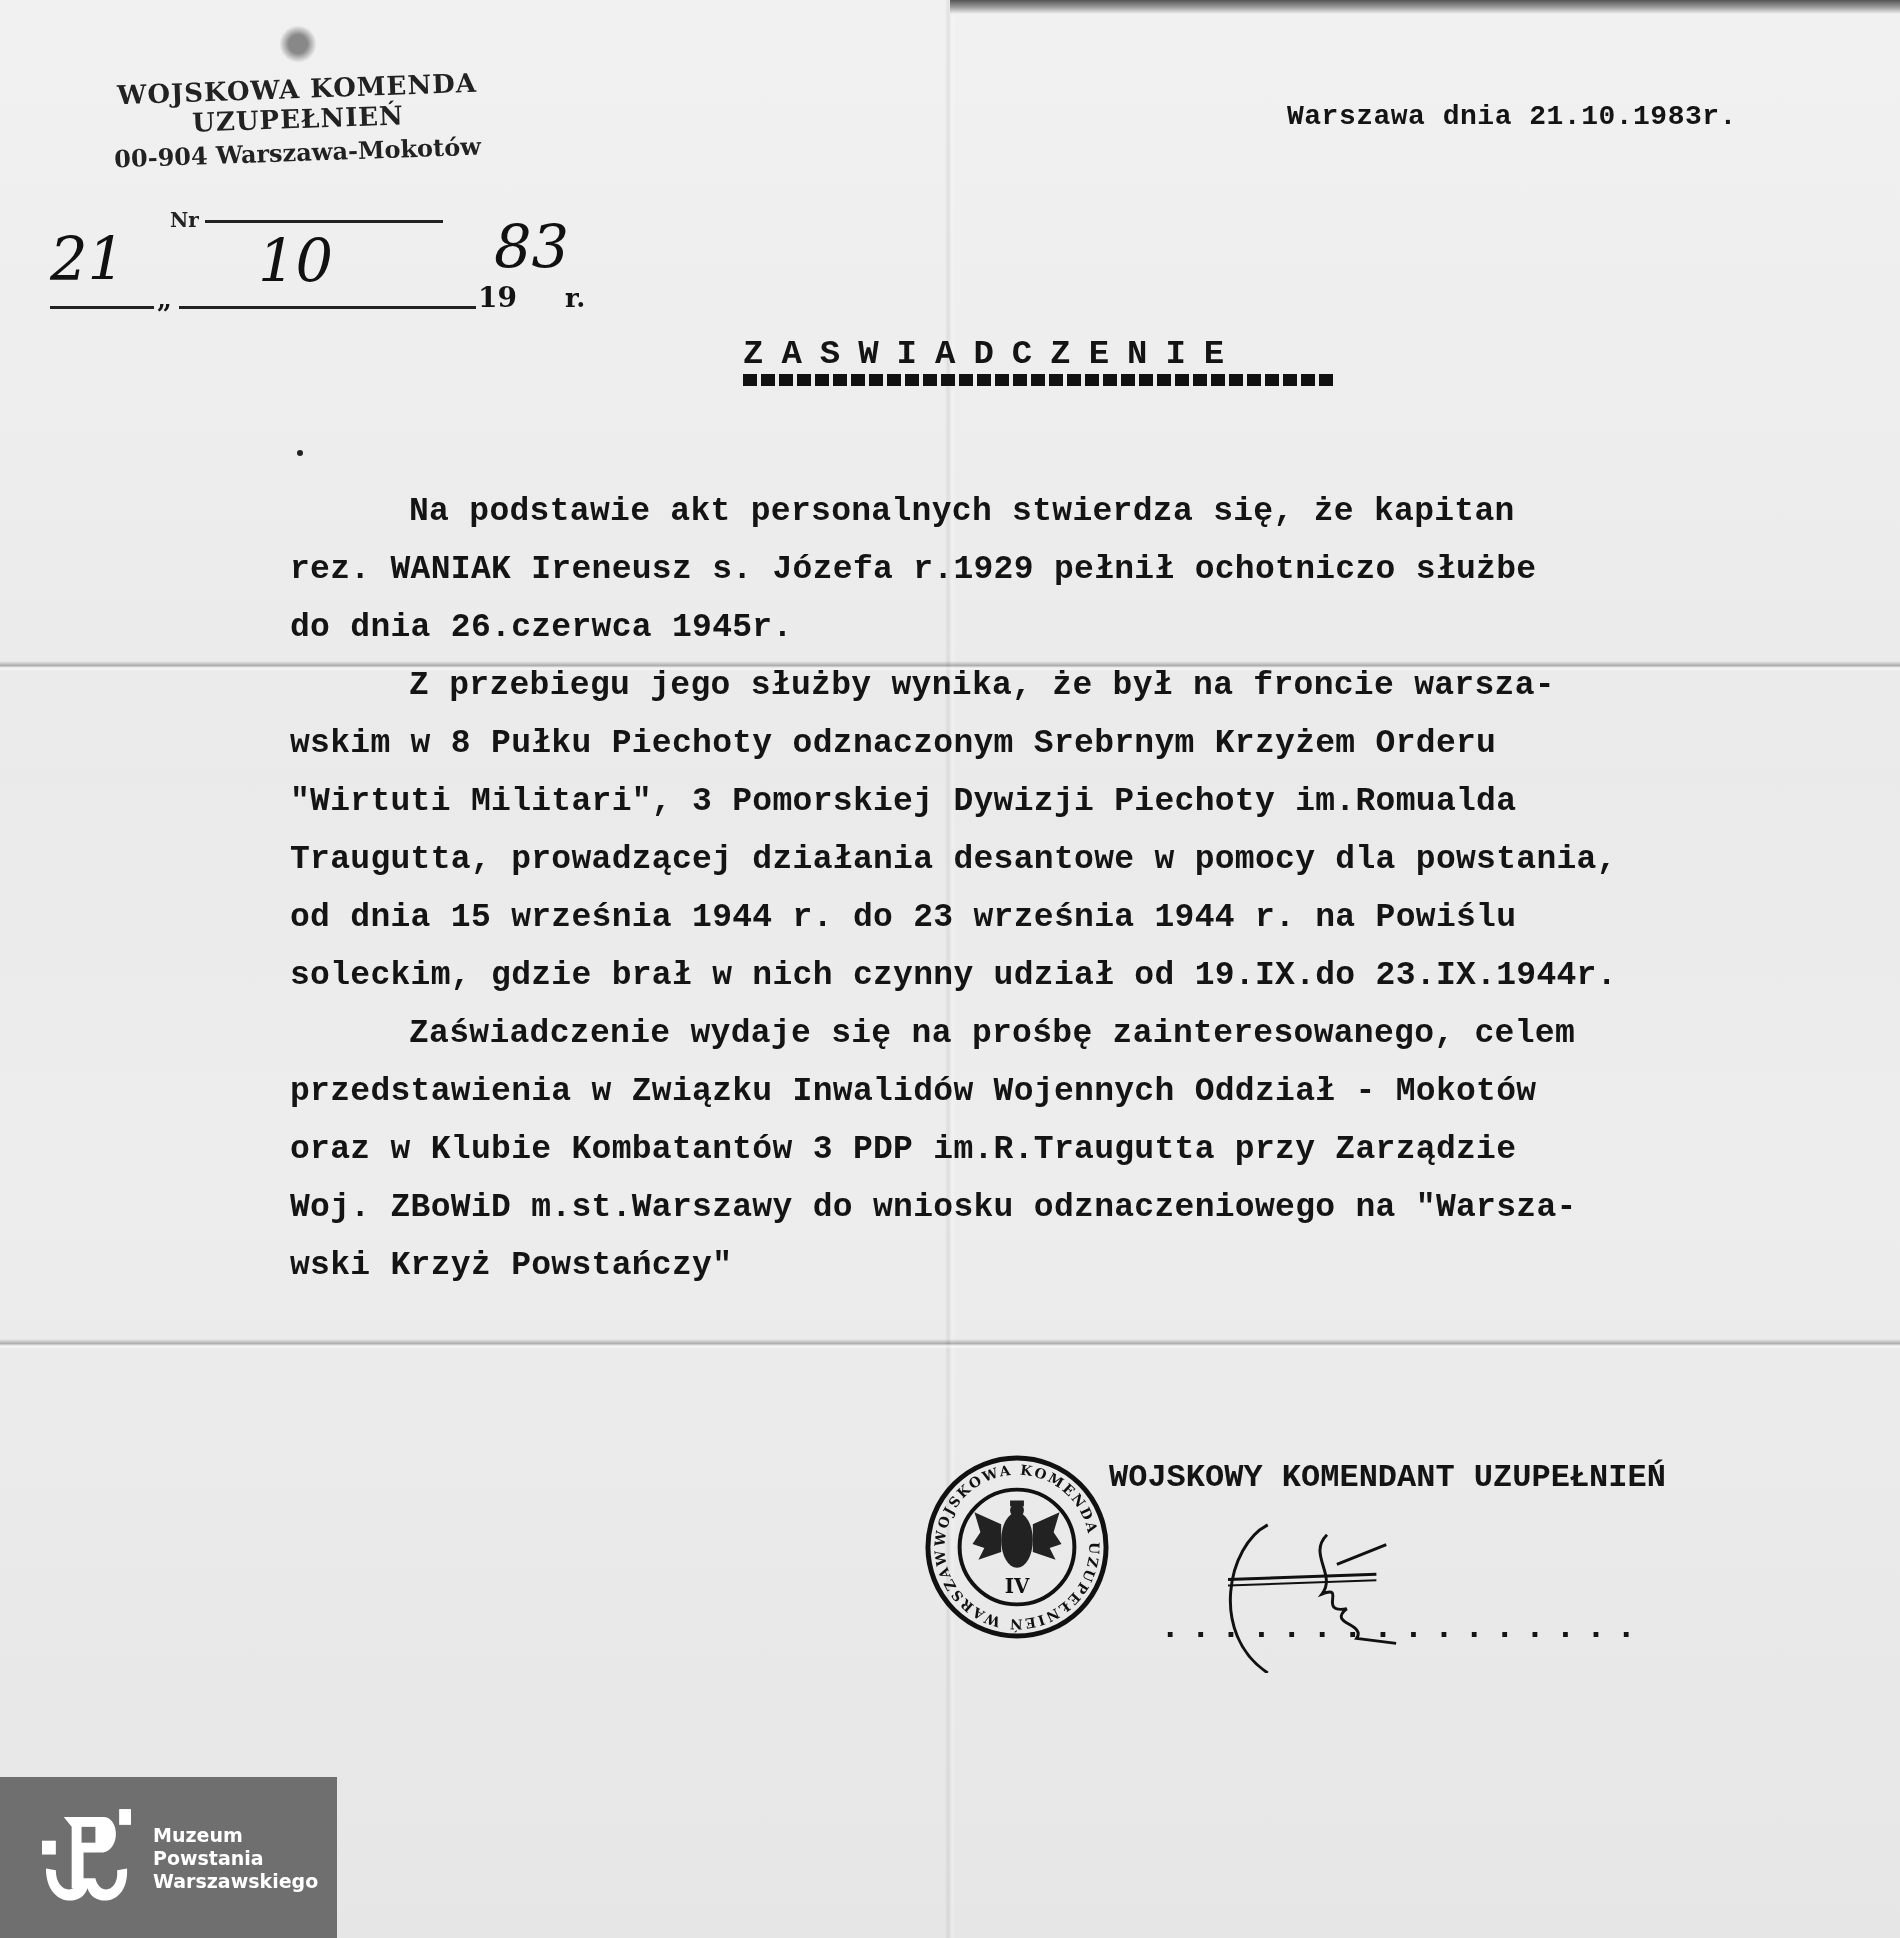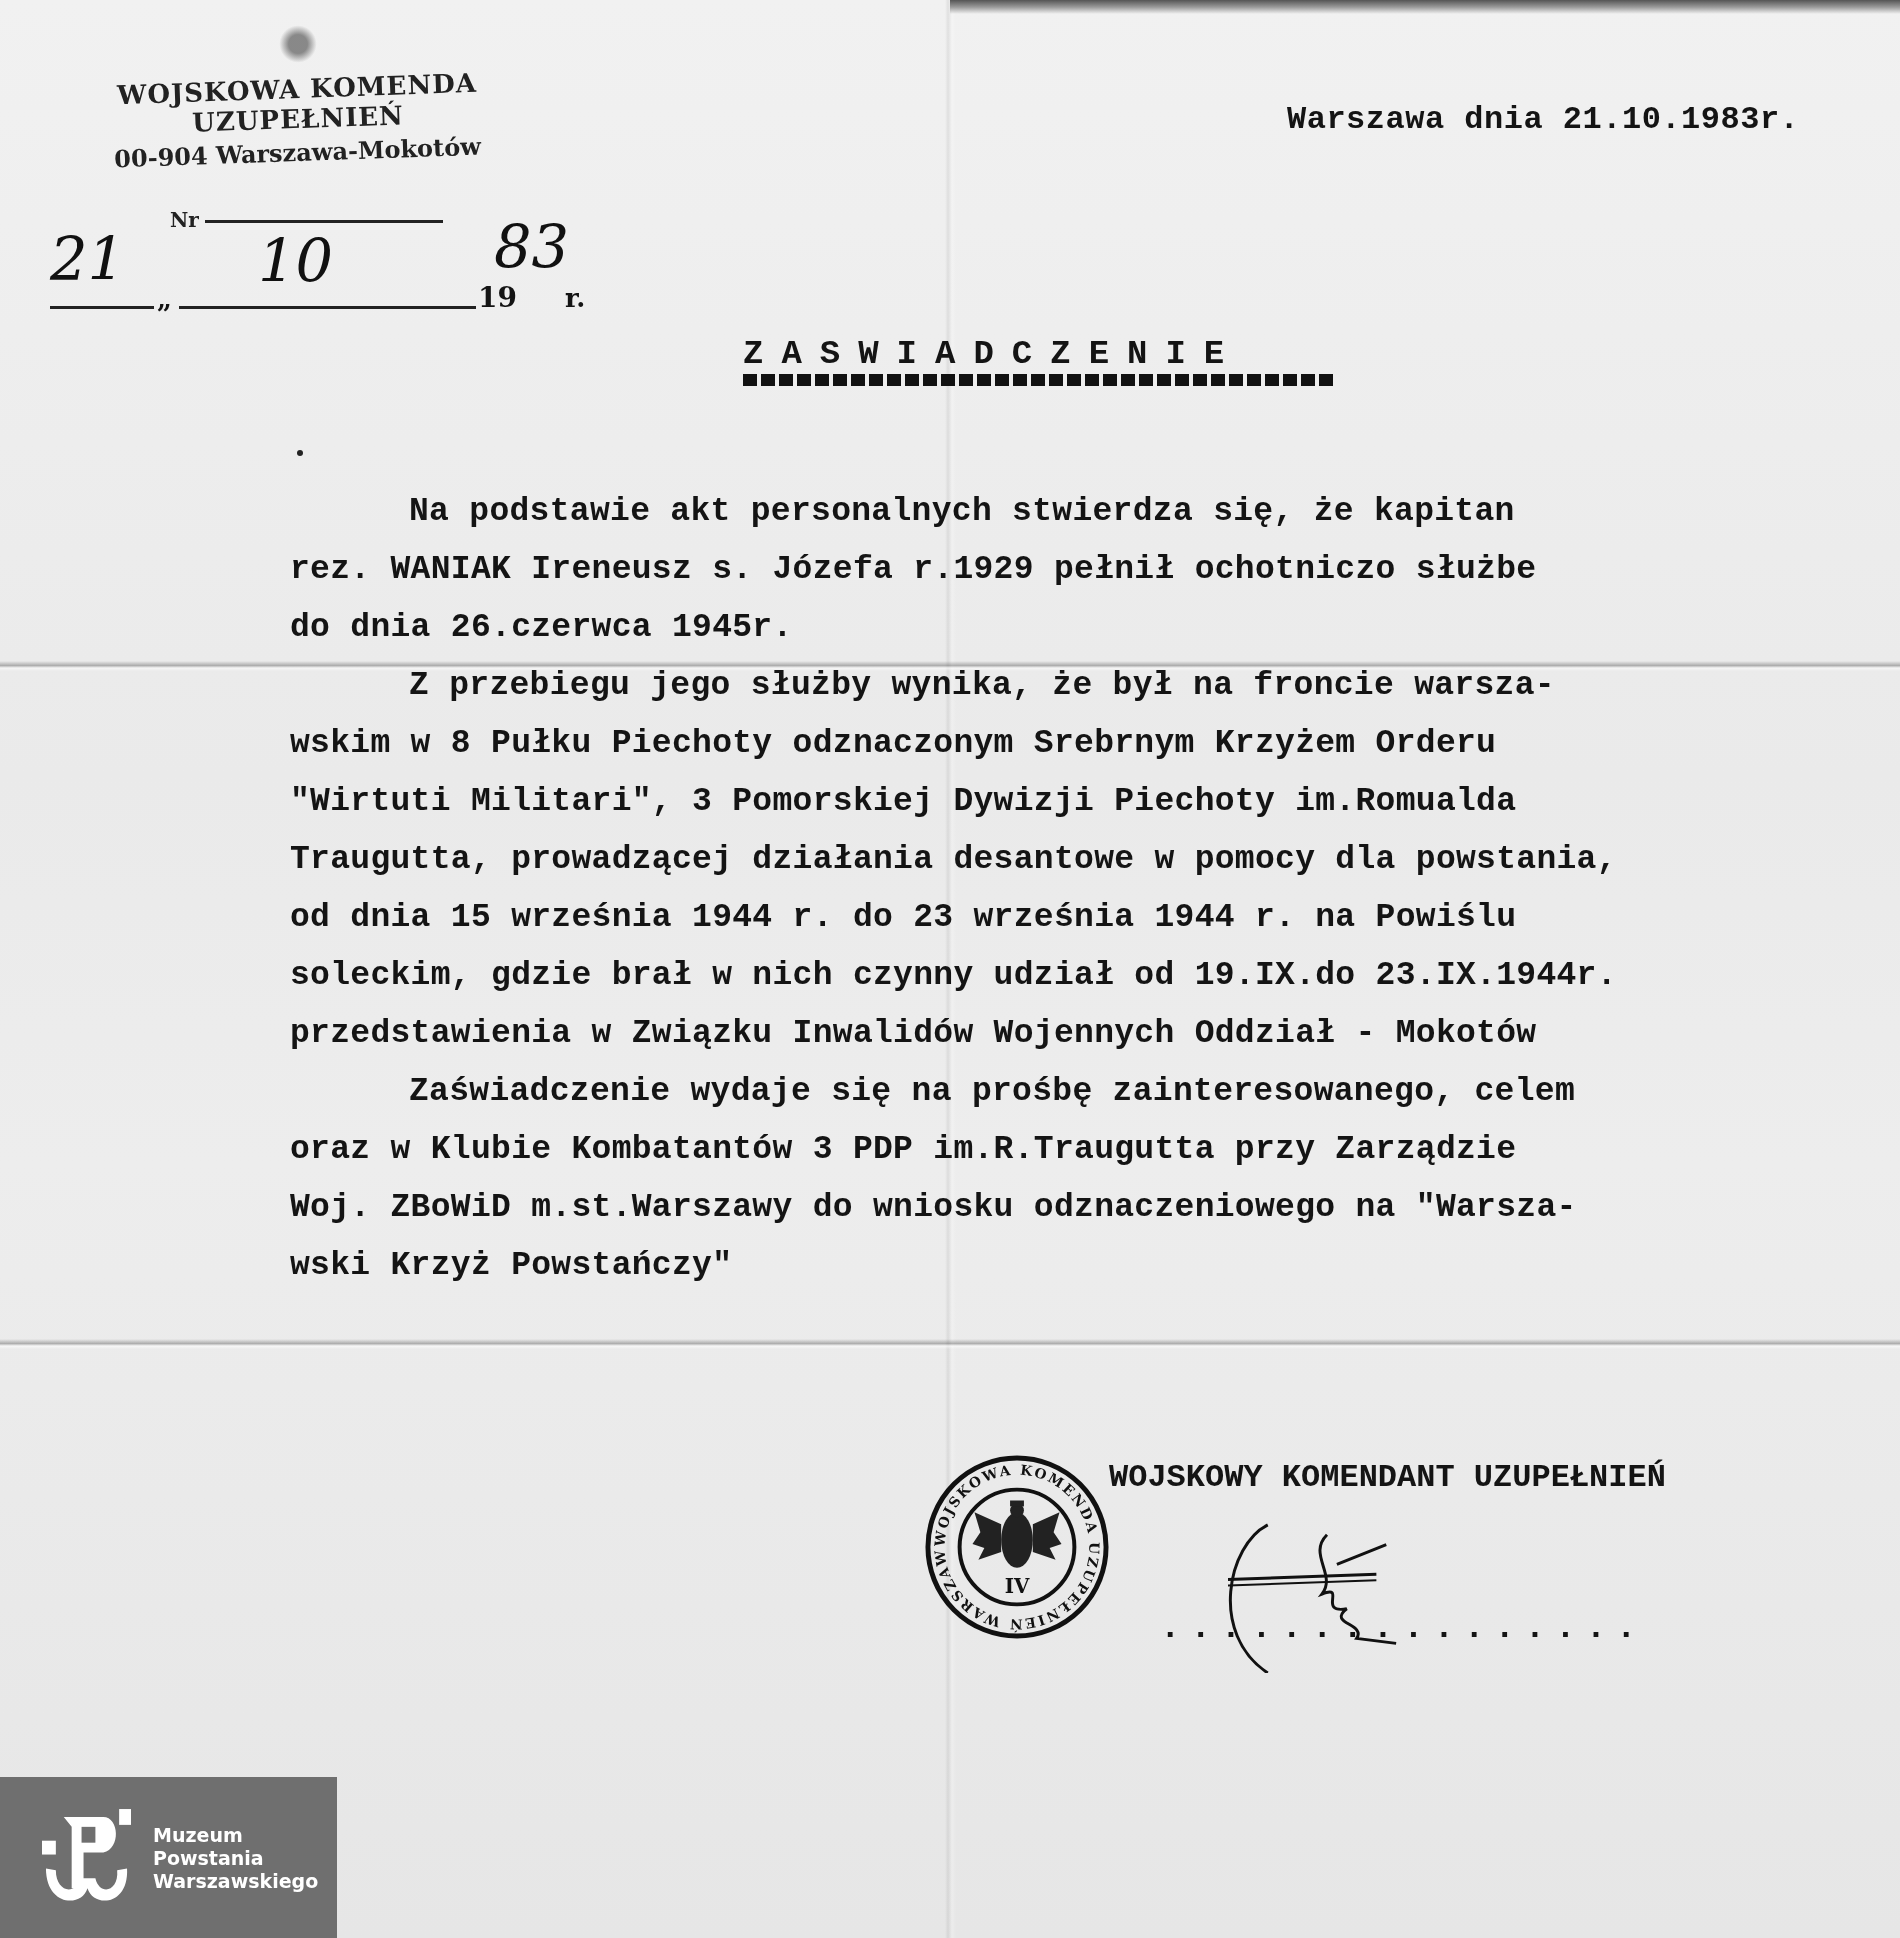--- a/index.html
+++ b/index.html
@@ -29,21 +29,21 @@
   .hdr-line2 { font-size: 24px; margin-top: 4px; transform: rotate(-2deg); }
 
   .nr-row { left: 170px; top: 208px; font-family: "DejaVu Serif", serif; font-size: 20px; font-weight: bold; color: #222; }
   .nr-line { display: inline-block; width: 238px; border-bottom: 3px solid #222; margin-left: 6px; vertical-align: middle; }
 
   .date-row { left: 50px; top: 233px; width: 505px; height: 79px; }
   .hw { position: absolute; font-family: "DejaVu Serif", serif; font-style: italic; font-size: 59px; color: #111; }
   .dline { position: absolute; border-bottom: 3px solid #222; }
   .small-mark { position: absolute; font-size: 14px; font-weight: bold; font-family: "DejaVu Serif", serif; }
 
-  .place-date { left: 1287px; top: 101px; font-size: 32px; font-weight: bold; letter-spacing: 0.5px; text-align: center; }
+  .place-date { left: 1287px; top: 101px; font-size: 28px; font-weight: bold; letter-spacing: 0.5px; text-align: center; }
 
   .title { left: 743px; top: 335px; font-size: 34px; font-weight: bold; letter-spacing: 18px; }
   .title-underline { left: 743px; top: 374px; width: 594px; height: 8px;
     background: repeating-linear-gradient(90deg, #111 0 14px, transparent 14px 18px);
     box-shadow: 0 6px 0 0 transparent; }
   .title-underline2 { left: 743px; top: 382px; width: 594px; height: 4px;
     background: repeating-linear-gradient(90deg, #111 0 14px, transparent 14px 18px); }
   .bullet { left: 297px; top: 450px; width: 6px; height: 6px; border-radius: 50%; background: #222; }
 
   .body-text { left: 290px; top: 483px; width: 1584px; font-size: 33px; font-weight: bold; line-height: 58px; letter-spacing: 0.3px; }
@@ -103,22 +103,22 @@
 <div class="abs body-text">
   <div class="line indent">Na podstawie akt personalnych stwierdza się, że kapitan</div>
   <div class="line">rez. WANIAK Ireneusz s. Józefa r.1929 pełnił ochotniczo służbe</div>
   <div class="line">do dnia 26.czerwca 1945r.</div>
   <div class="line indent">Z przebiegu jego służby wynika, że był na froncie warsza-</div>
   <div class="line">wskim w 8 Pułku Piechoty odznaczonym Srebrnym Krzyżem Orderu</div>
   <div class="line">"Wirtuti Militari", 3 Pomorskiej Dywizji Piechoty im.Romualda</div>
   <div class="line">Traugutta, prowadzącej działania desantowe w pomocy dla powstania,</div>
   <div class="line">od dnia 15 września 1944 r. do 23 września 1944 r. na Powiślu</div>
   <div class="line">soleckim, gdzie brał w nich czynny udział od 19.IX.do 23.IX.1944r.</div>
+  <div class="line indent">Zaświadczenie wydaje się na prośbę zainteresowanego, celem</div>
   <div class="line">przedstawienia w Związku Inwalidów Wojennych Oddział - Mokotów</div>
-  <div class="line indent">Zaświadczenie wydaje się na prośbę zainteresowanego, celem</div>
   <div class="line">oraz w Klubie Kombatantów 3 PDP im.R.Traugutta przy Zarządzie</div>
   <div class="line">Woj. ZBoWiD m.st.Warszawy do wniosku odznaczeniowego na "Warsza-</div>
   <div class="line">wski Krzyż Powstańczy"</div>
 </div>
 
 <div class="abs seal">
   <svg width="188" height="188" viewBox="0 0 190 190">
     <circle cx="95" cy="95" r="90" fill="none" stroke="#111" stroke-width="5"></circle>
     <circle cx="95" cy="95" r="58" fill="none" stroke="#111" stroke-width="4"></circle>
     <defs>

